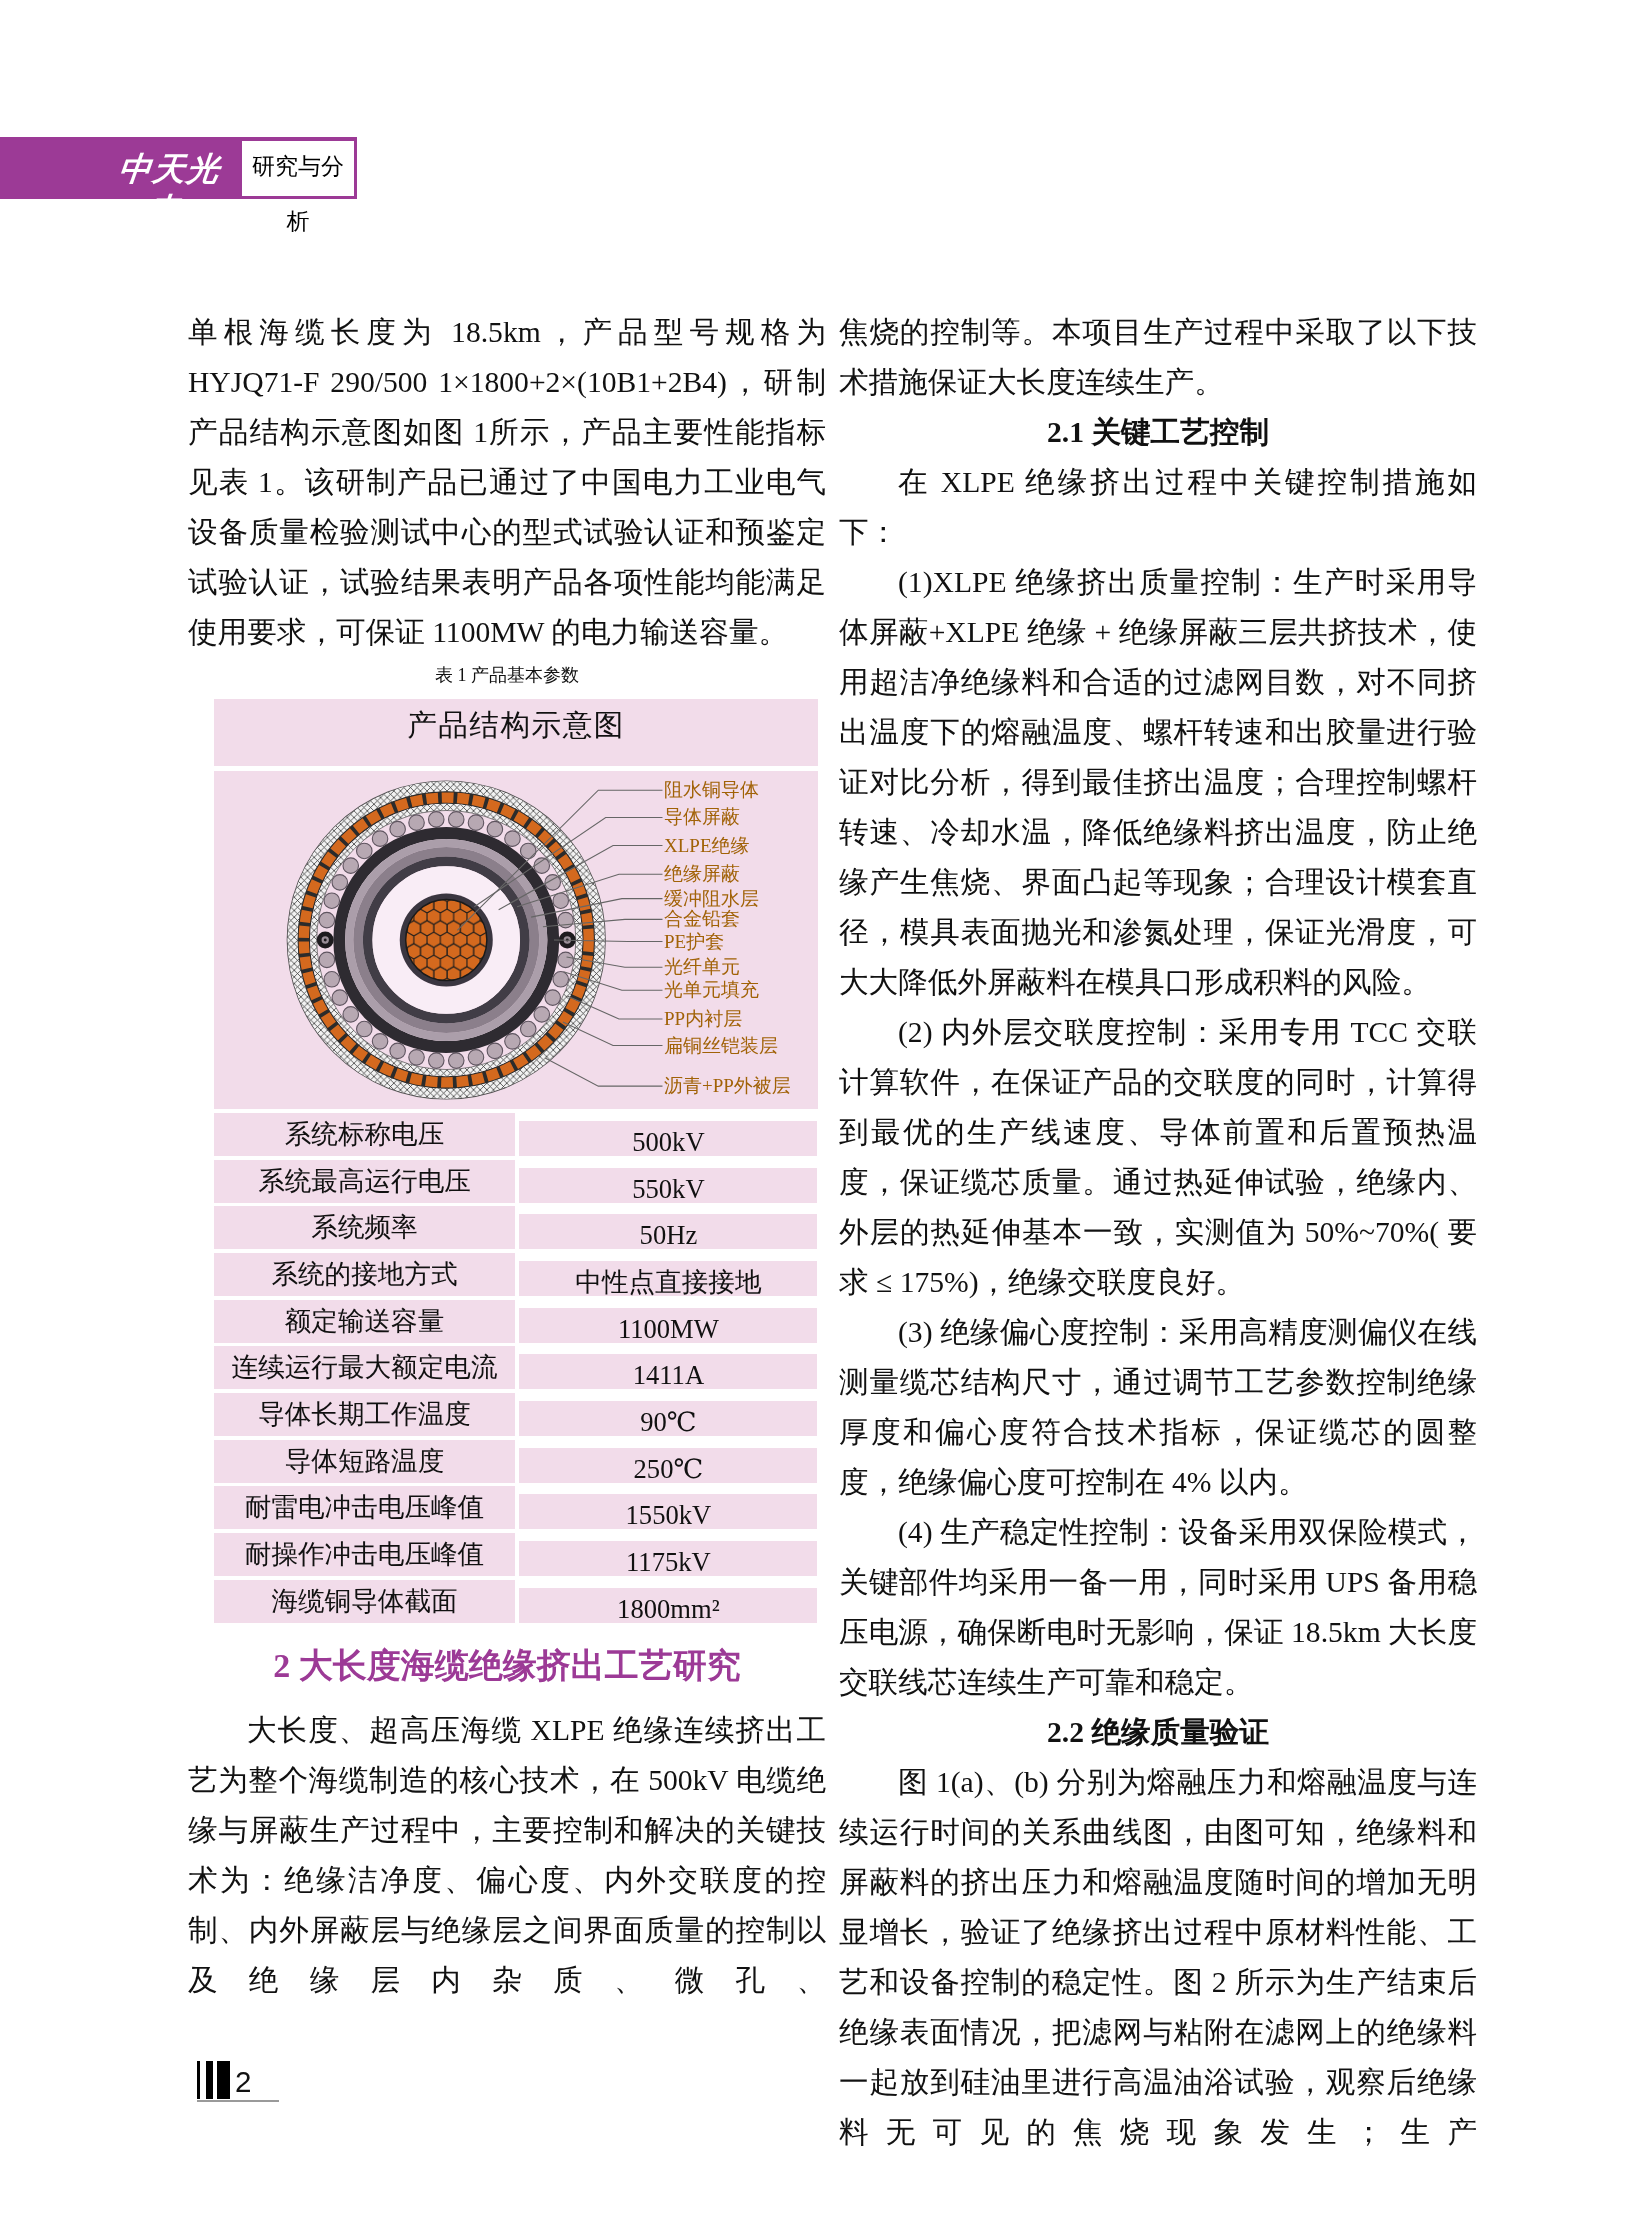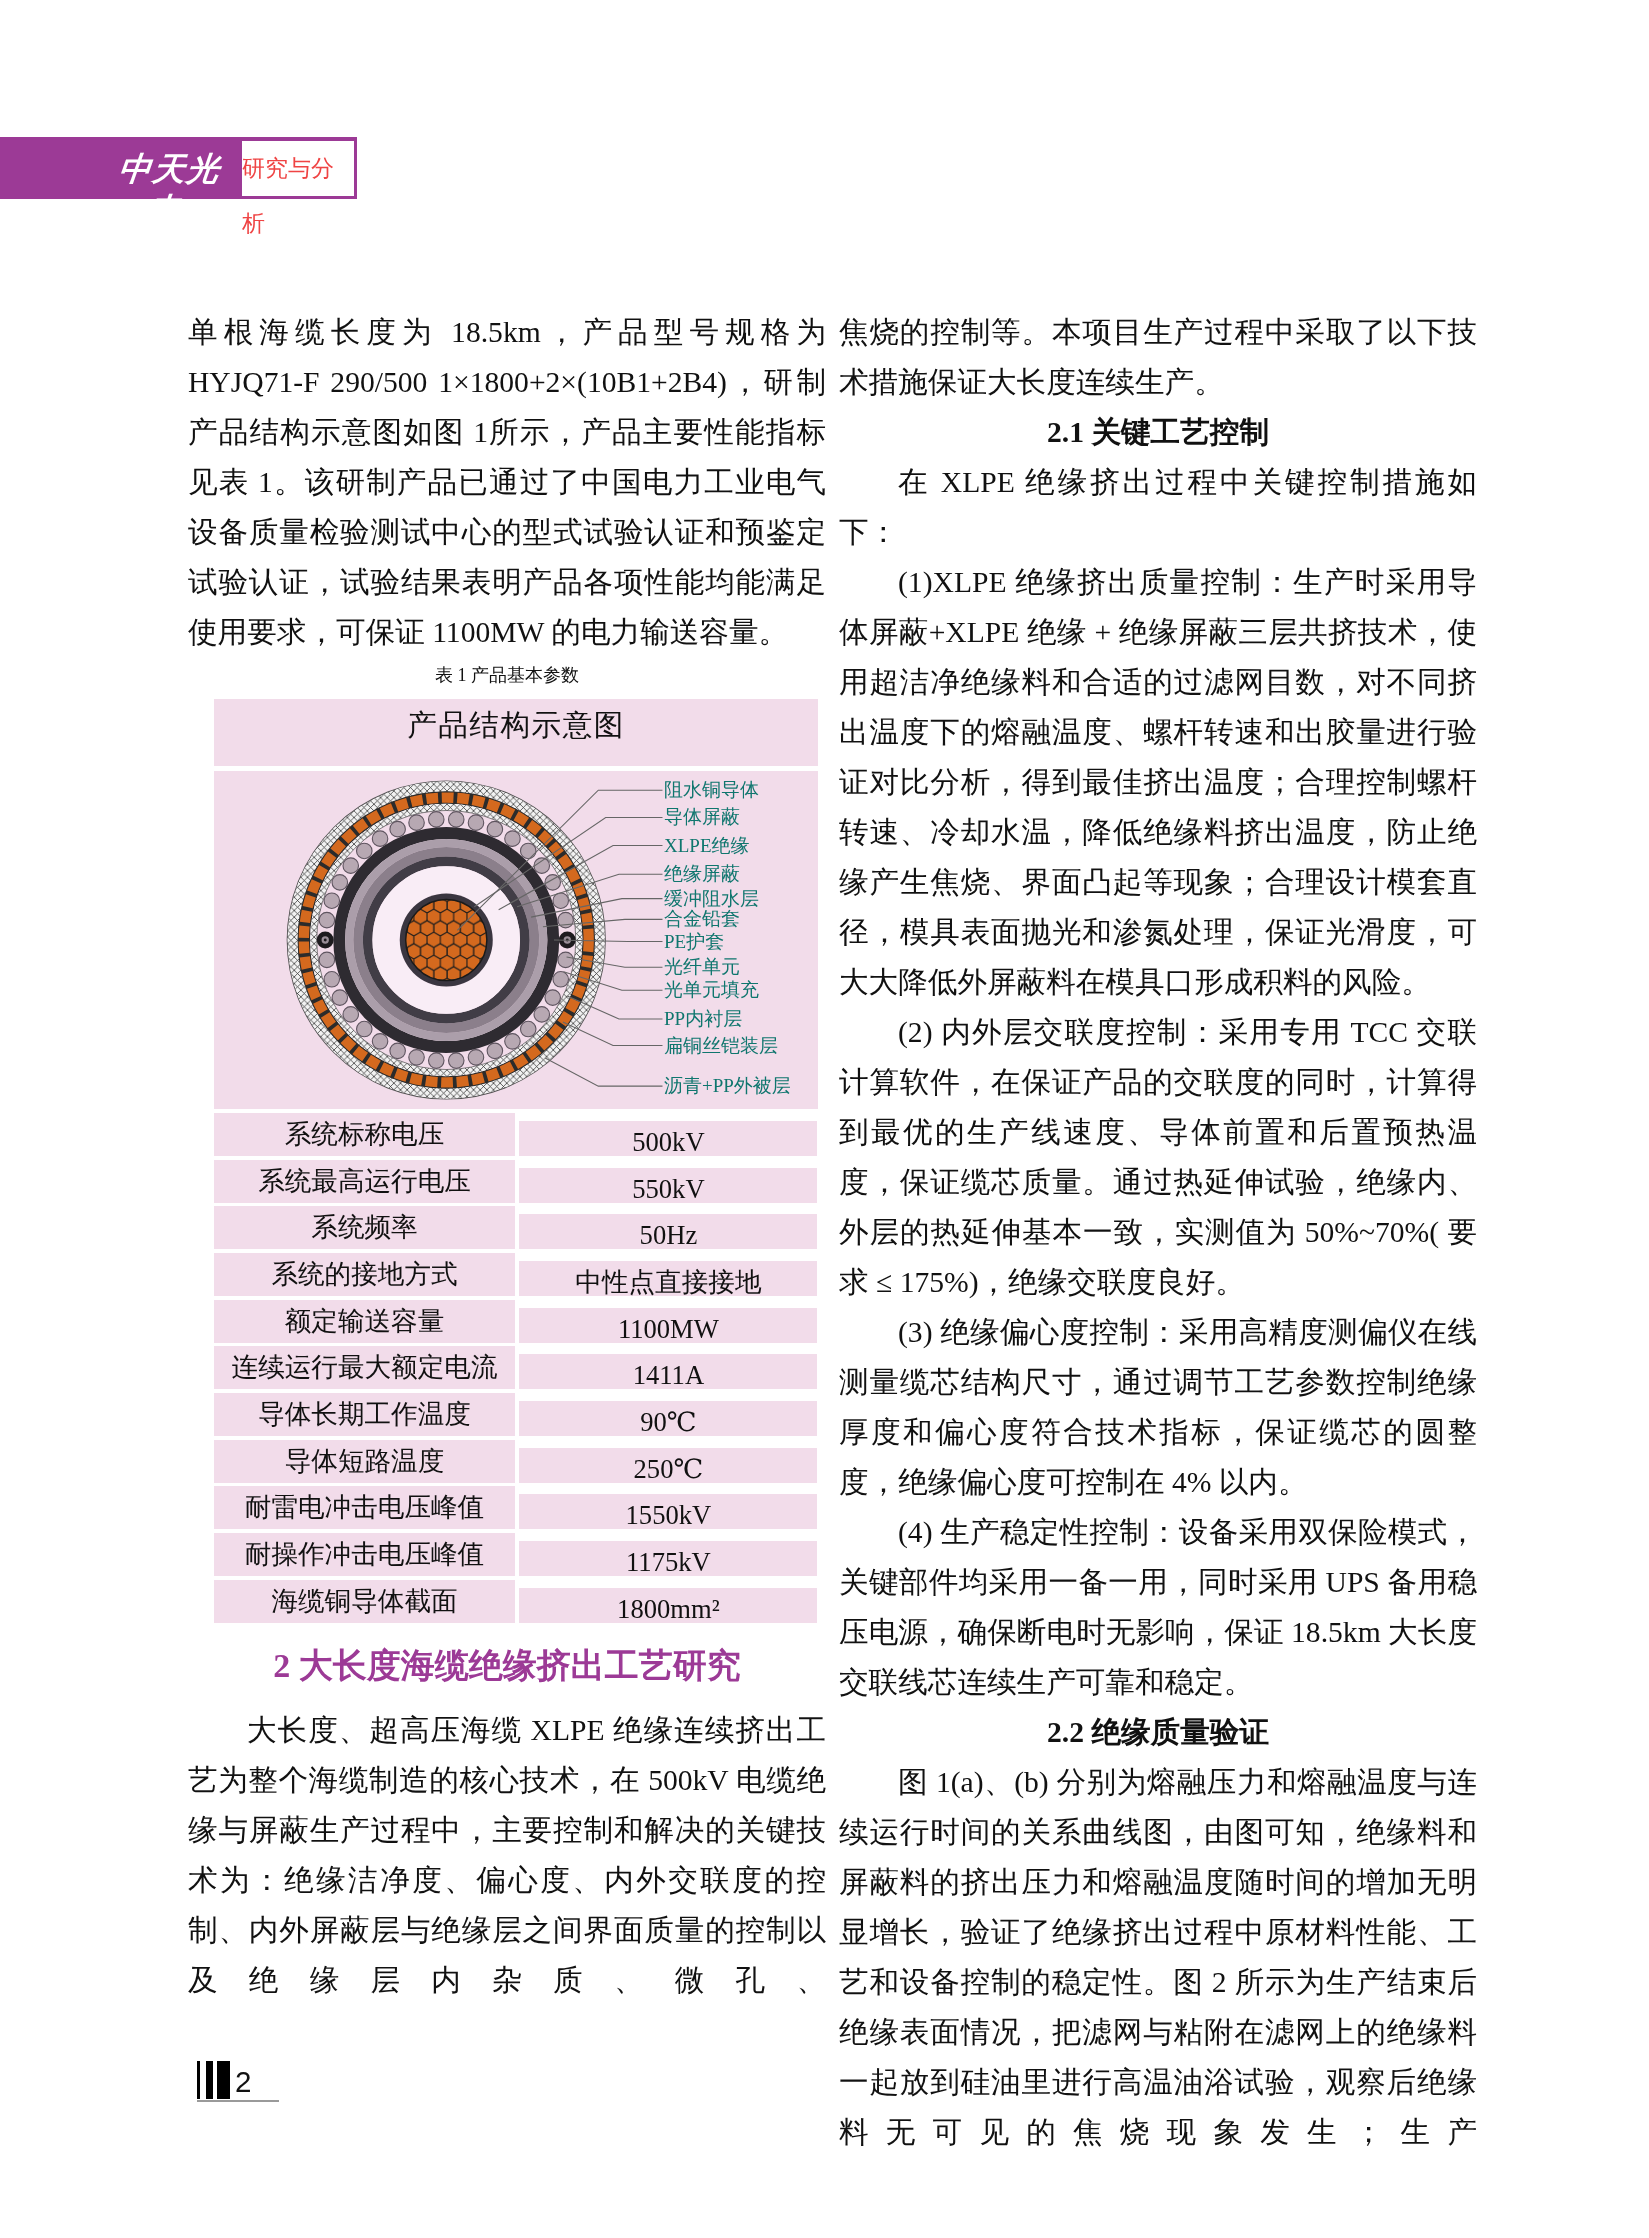--- a/index.html
+++ b/index.html
@@ -8,42 +8,42 @@
     font-family:"Liberation Serif","DejaVu Serif",serif;color:#111;
     overflow:hidden;
   }
   
   .header-bar{position:absolute;left:0;top:137px;width:357px;height:62px;background:#9c3a96;}
   .logo{position:absolute;left:103px;top:149px;width:133px;height:41px;
     color:#ffffff;font-size:32.5px;font-weight:bold;font-style:italic;
     text-align:center;line-height:41px;letter-spacing:1.5px;transform:skewX(-6deg);}
   .tab-box{position:absolute;left:240px;top:139px;width:112px;height:55px;
     background:#ffffff;border:2.2px solid #9c3a96;}
-  .tab-box span{display:block;width:100%;height:100%;line-height:55px;text-align:left;
-    color:#ef4444;font-size:23px;font-family:Liberation Sans, sans-serif;}
+  .tab-box span{display:block;width:100%;height:100%;line-height:55px;text-align:center;
+    color:#000000;font-size:23px;font-family:Liberation Mono, monospace;}
   
   .col{position:absolute;top:307px;width:638px;font-size:29.6px;line-height:50px;
     text-align:justify;text-justify:inter-character;}
   .col-left{left:188px;}
   .col-right{left:839px;}
   .para{margin:0;}
   .para.indent{text-indent:59px;}
   .para.cont{text-align-last:justify;}
   .subhead{font-weight:bold;font-size:29.6px;line-height:50px;margin:0;text-align:center;}
   .caption{font-size:18px;line-height:37px;text-align:center;margin:0;}
   .section-head{color:#9c3a96;font-weight:bold;font-size:34px;line-height:47px;
     margin:19px 0 16.3px 0;text-align:center;}
   
   .ptable{width:604px;margin:5.2px 0 0 26px;}
   .ptable-header{height:67px;background:#f2dcea;text-align:center;line-height:53px;
     font-size:29.6px;letter-spacing:1.5px;}
   .diagram-cell{position:relative;width:604px;height:338px;background:#f2dcea;margin-top:4.4px;}
   .diagram-cell svg{position:absolute;left:0;top:0;}
   .dlabel{position:absolute;left:450px;height:22px;line-height:22px;font-size:19px;
-    white-space:nowrap;color:#0f766e;}
+    white-space:nowrap;color:#a16207;}
   .rows{margin-top:4.4px;}
   .prow{display:flex;height:43px;margin-bottom:3.7px;}
   .prow:last-child{margin-bottom:0;}
   .prow .cell{background:#f2dcea;text-align:center;line-height:43px;font-size:26.6px;}
   .prow .c-label{width:301px;margin-right:4.4px;}
   .prow .c-value{width:298px;margin-top:8px;}
   
   .footer-bars{position:absolute;left:197px;top:2061px;width:33px;height:38px;}
   .fbar{position:absolute;top:0;height:38px;background:#000;}
   .fbar.b1{left:0;width:3px;}

